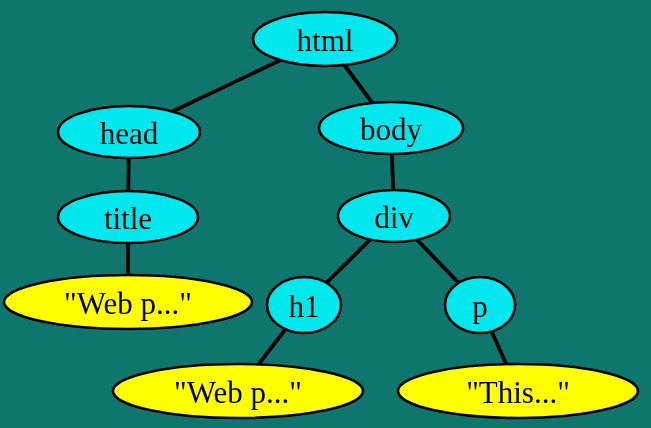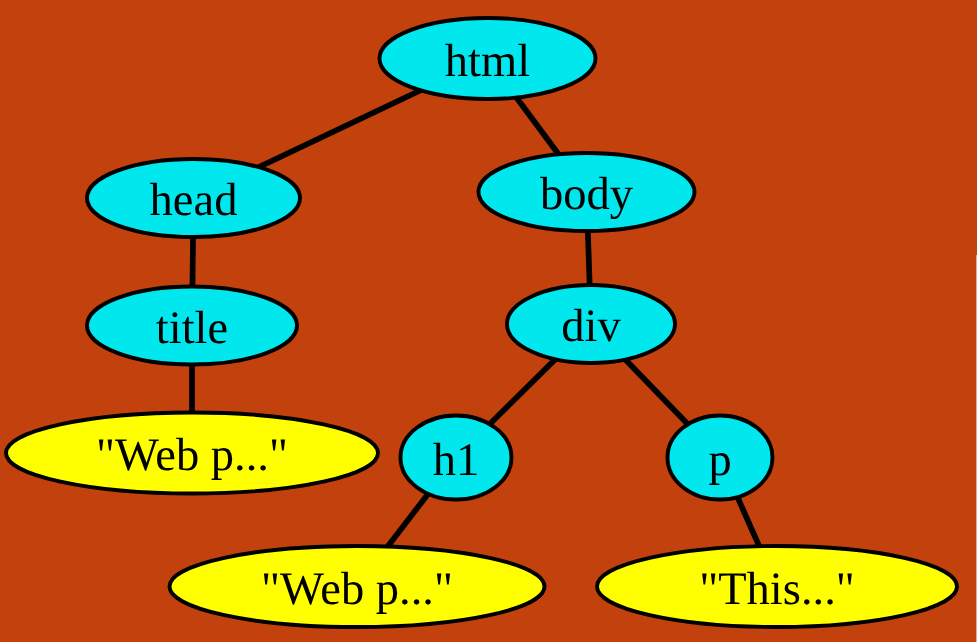--- a/index.html
+++ b/index.html
@@ -4,21 +4,21 @@
 <style>
   html, body {
     margin: 0;
     padding: 0;
     background: #ffffff;
   }
   #canvas {
     position: relative;
     width: 651px;
     height: 428px;
-    background: #c2410c;
+    background: #0f766e;
     overflow: hidden;
   }
   svg text {
     font-family: "Liberation Serif", "DejaVu Serif", serif;
     font-size: 31px;
     fill: #000000;
   }
 </style>
 </head>
 <body>

